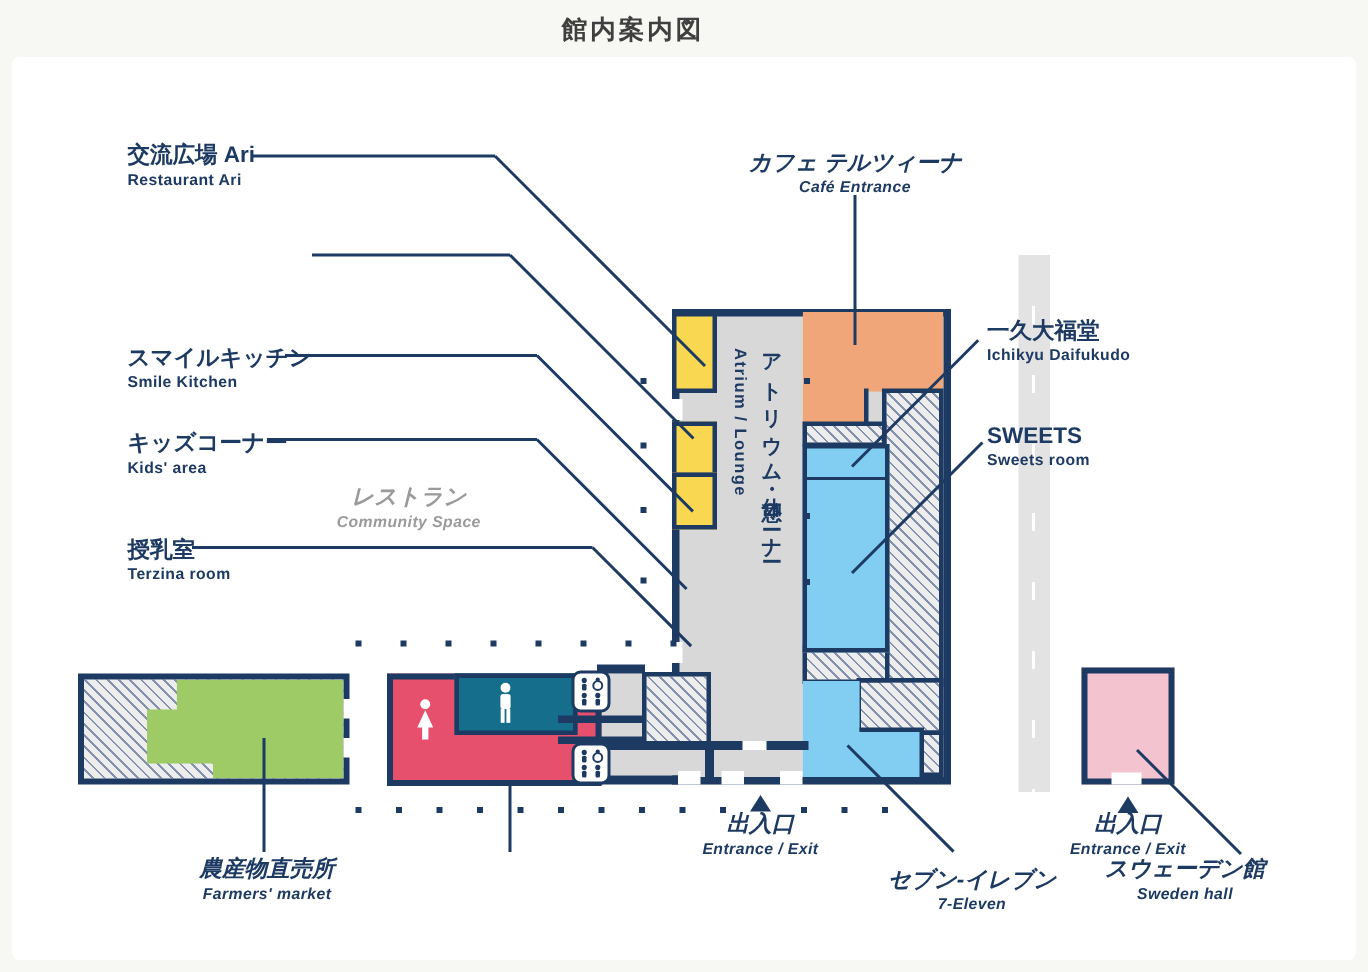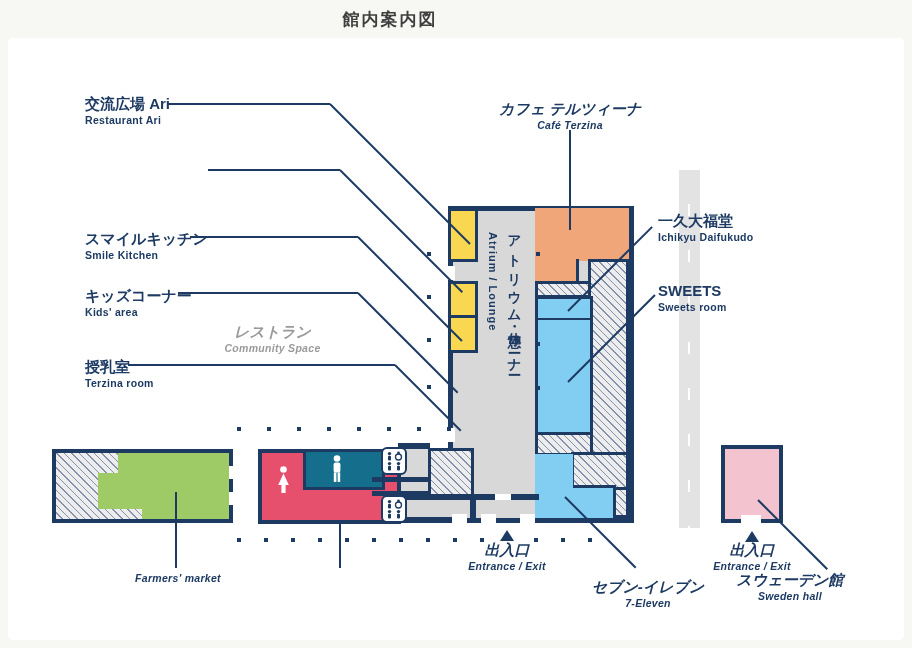--- a/index.html
+++ b/index.html
@@ -8,21 +8,21 @@
     --zone:#d8d8d8; --road:#e3e3e3; --hatchbg:#ededed; --hatchline:#8492ad;
     --graytext:#9a9a9a; --titlecol:#3f3f3f; --card:#ffffff; --page:#f7f7f3;
   }
   html,body{margin:0;padding:0;}
   body{width:912px;height:648px;background:var(--page);
        font-family:"Liberation Sans","DejaVu Sans",sans-serif;overflow:hidden;}
   #map{position:relative;width:912px;height:648px;}
   .card{position:absolute;left:8px;top:38px;width:896px;height:602px;
         background:var(--card);border-radius:5px;}
   .title{position:absolute;left:0;top:8px;width:780px;text-align:center;
-         font-size:17px;font-weight:bold;color:var(--titlecol);letter-spacing:2px;}
+         font-size:17px;font-weight:bold;color:var(--titlecol);letter-spacing:2px;padding-left:32px;}
   .jp{font-size:15px;font-weight:bold;color:var(--navy);line-height:18px;white-space:nowrap;}
   .en{font-size:10.5px;font-weight:bold;color:var(--navy);line-height:14px;
       letter-spacing:.3px;white-space:nowrap;}
   .lbl{position:absolute;}
   .ctr{text-align:center;font-style:italic;}
   .gray .jp{color:var(--graytext);}
   .gray .en{color:var(--graytext);}
   .ln{position:absolute;background:var(--navy);}
   .diag{transform-origin:0 50%;height:2px;}
   .hatch{position:absolute;border:3px solid var(--navy);box-sizing:border-box;
@@ -180,31 +180,32 @@
   <div class="lbl ctr gray" style="left:200px;top:323px;width:145px;">
     <div class="jp">レストラン</div>
     <div class="en">Community Space</div>
   </div>
   <div class="lbl" style="left:85px;top:358px;">
     <div class="jp">授乳室</div>
     <div class="en">Terzina room</div>
   </div>
   <div class="lbl ctr" style="left:495px;top:100px;width:150px;">
     <div class="jp">カフェ テルツィーナ</div>
-    <div class="en">Café Terzina</div>
+    <div class="en">Café Entrance</div>
   </div>
   <div class="lbl" style="left:658px;top:212px;">
     <div class="jp">一久大福堂</div>
     <div class="en">Ichikyu Daifukudo</div>
   </div>
   <div class="lbl" style="left:658px;top:282px;">
     <div class="jp">SWEETS</div>
     <div class="en">Sweets room</div>
   </div>
   <div class="lbl ctr" style="left:103px;top:571px;width:150px;">
+    <div class="jp">農産物直売所</div>
     <div class="en">Farmers' market</div>
   </div>
   <div class="lbl ctr" style="left:457px;top:541px;width:100px;">
     <div class="jp">出入口</div>
     <div class="en">Entrance / Exit</div>
   </div>
   <div class="lbl ctr" style="left:573px;top:578px;width:150px;">
     <div class="jp">セブン-イレブン</div>
     <div class="en">7-Eleven</div>
   </div>

